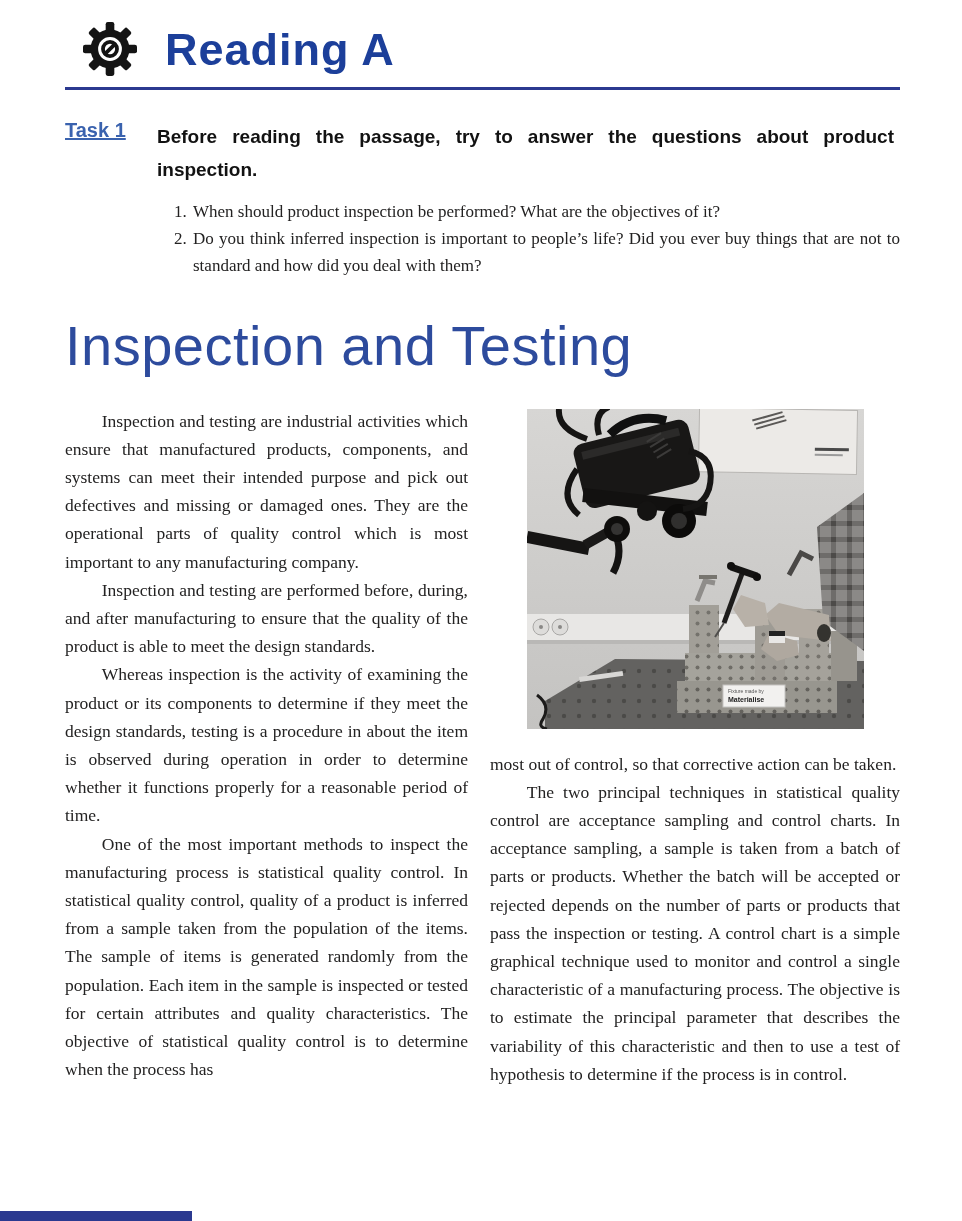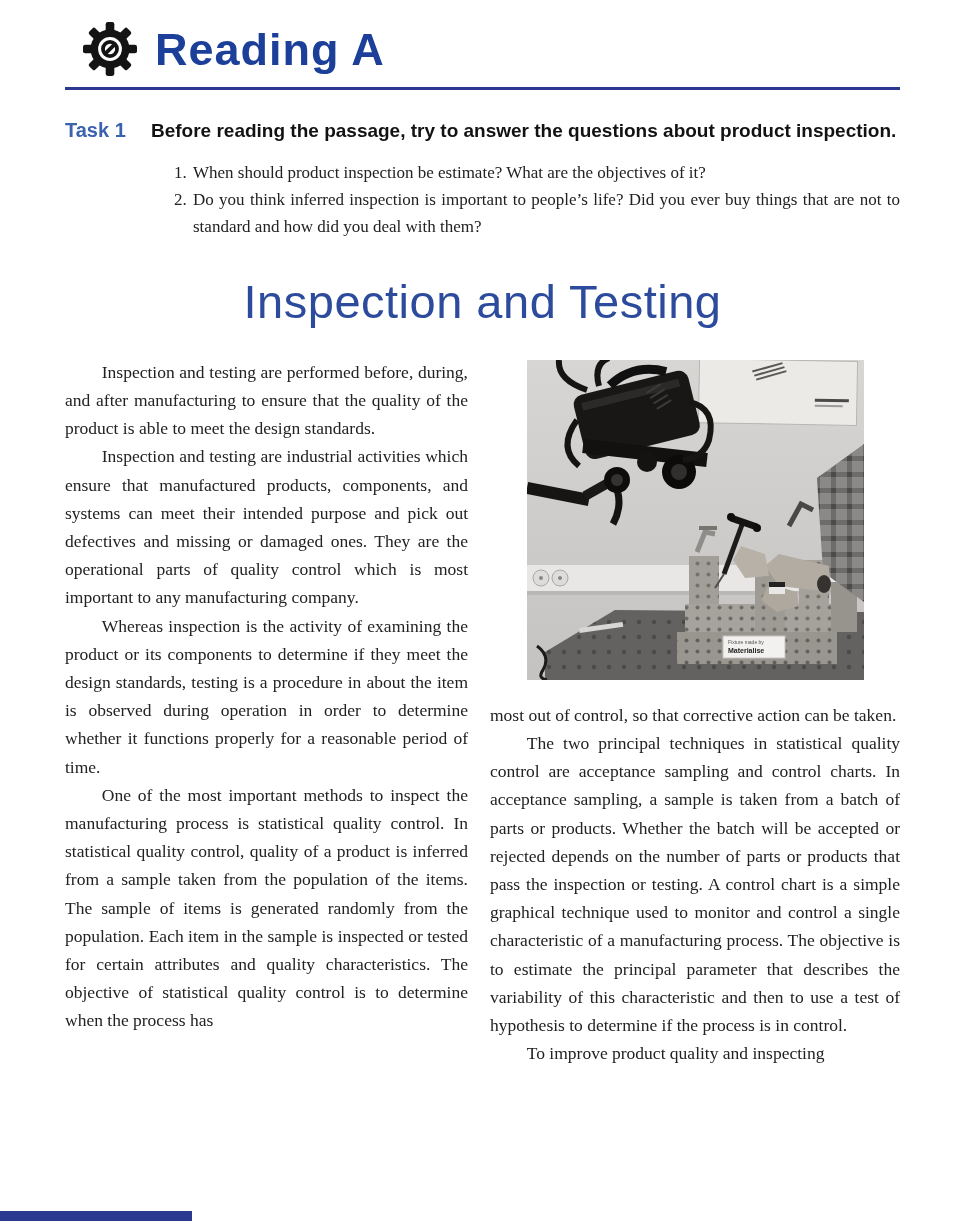--- a/index.html
+++ b/index.html
@@ -12,21 +12,21 @@
     position: relative;
     overflow: hidden;
   }
   .page {
     position: absolute; inset: 0;
     padding: 20px 62px 0 65px;
   }
 
   
   .header-row {
-    display: flex; align-items: center; gap: 18px;
+    display: flex; align-items: center; gap: 28px;
     margin-left: 18px; height: 58px;
   }
   .gear { width: 54px; height: 54px; flex: none; }
   .page-title {
     margin: 0;
     font-family: "Liberation Sans", sans-serif;
     font-weight: bold;
     font-size: 45px;
     letter-spacing: 1px;
     color: #1c3f9a;
@@ -39,45 +39,45 @@
   }
 
   
   .task { display: flex; margin-top: 24px; }
   .task-label {
     flex: none; width: 86px;
     font-family: "Liberation Sans", sans-serif;
     font-weight: bold; font-size: 20px;
     color: #3a62ae;
     line-height: 32px;
+    text-decoration: underline;
   }
   .task-body { flex: 1; }
   .task-instruction {
-    margin: 0;
+    margin: 6px;
     font-family: "Liberation Sans", sans-serif;
     font-weight: bold; font-size: 19px;
     line-height: 33px;
     color: #121212;
     text-align: justify;
   }
   .task-questions {
     margin: 12px 0 0 0;
     padding-left: 40px;
     font-size: 17px; line-height: 27px;
     color: #232222;
   }
   .task-questions li { text-align: justify; padding-left: 2px; }
 
   
   .article-title {
     margin: 36px 0 0 0;
-    text-align: center;
     font-family: "Liberation Sans", sans-serif;
     font-weight: 500;
-    font-size: 47px;
+    font-size: 56px;
     letter-spacing: 0.5px;
     color: #2d4b9d;
     line-height: 1.1;
   }
   .columns {
     display: flex; gap: 22px; margin-top: 30px;
   }
   .col-left  { width: 403px; flex: none; }
   .col-right { width: 410px; flex: none; }
   .body-p {
@@ -130,33 +130,33 @@
       <h1 class="page-title">Reading A</h1>
     </div>
     <div class="header-rule"></div>
   </header>
 
   <section class="task">
     <span class="task-label">Task 1</span>
     <div class="task-body">
       <p class="task-instruction">Before reading the passage, try to answer the questions about product inspection.</p>
       <ol class="task-questions">
-        <li>When should product inspection be estimate? What are the objectives of it?</li>
+        <li>When should product inspection be performed? What are the objectives of it?</li>
         <li>Do you think inferred inspection is important to people’s life? Did you ever buy things that are not to standard and how did you deal with them?</li>
       </ol>
     </div>
   </section>
 
   <h2 class="article-title">Inspection and Testing</h2>
 
   <div class="columns">
 
     <div class="col col-left">
+      <p class="body-p">Inspection and testing are industrial activities which ensure that manufactured products, components, and systems can meet their intended purpose and pick out defectives and missing or damaged ones. They are the operational parts of quality control which is most important to any manufacturing company.</p>
       <p class="body-p">Inspection and testing are performed before, during, and after manufacturing to ensure that the quality of the product is able to meet the design standards.</p>
-      <p class="body-p">Inspection and testing are industrial activities which ensure that manufactured products, components, and systems can meet their intended purpose and pick out defectives and missing or damaged ones. They are the operational parts of quality control which is most important to any manufacturing company.</p>
       <p class="body-p">Whereas inspection is the activity of examining the product or its components to determine if they meet the design standards, testing is a procedure in about the item is observed during operation in order to determine whether it functions properly for a reasonable period of time.</p>
       <p class="body-p">One of the most important methods to inspect the manufacturing process is statistical quality control. In statistical quality control, quality of a product is inferred from a sample taken from the population of the items. The sample of items is generated randomly from the population. Each item in the sample is inspected or tested for certain attributes and quality characteristics. The objective of statistical quality control is to determine when the process has</p>
     </div>
 
     <div class="col col-right">
 
       <figure class="photo">
         <svg viewBox="0 0 337 320" width="337" height="320">
           <defs>
             <linearGradient id="wall" x1="0" y1="0" x2="0" y2="1">
@@ -259,19 +259,18 @@
             <circle cx="230" cy="168" r="4" fill="#0f0e0d"></circle>
             <path d="M197 214 l-9 14" stroke="#4f4e4c" stroke-width="2"></path>
             <rect x="242" y="222" width="16" height="12" fill="#e8e7e5"></rect>
             <rect x="242" y="222" width="16" height="5" fill="#222222"></rect>
           </g>
         </svg>
       </figure>
 
       <p class="body-p no-indent">most out of control, so that corrective action can be taken.</p>
       <p class="body-p">The two principal techniques in statistical quality control are acceptance sampling and control charts. In acceptance sampling, a sample is taken from a batch of parts or products. Whether the batch will be accepted or rejected depends on the number of parts or products that pass the inspection or testing. A control chart is a simple graphical technique used to monitor and control a single characteristic of a manufacturing process. The objective is to estimate the principal parameter that describes the variability of this characteristic and then to use a test of hypothesis to determine if the process is in control.</p>
-      <p class="body-p">To improve product quality and inspecting</p>
     </div>
   </div>
 
   <div class="footer-bar"></div>
 
 </div>
 
 </body></html>

